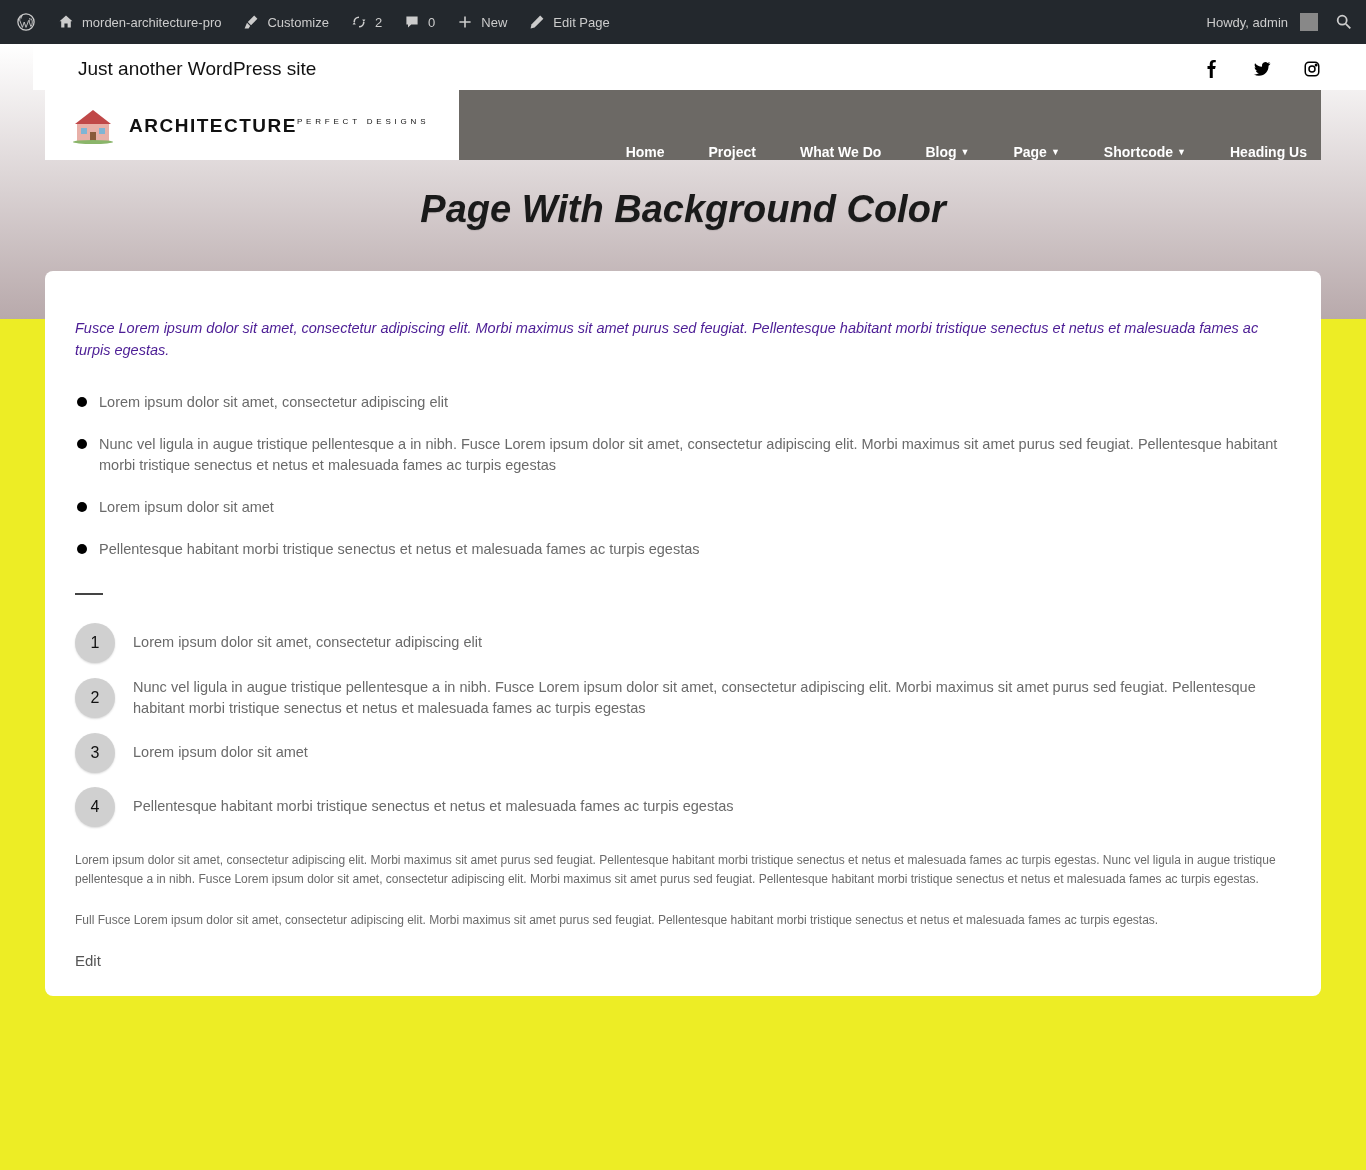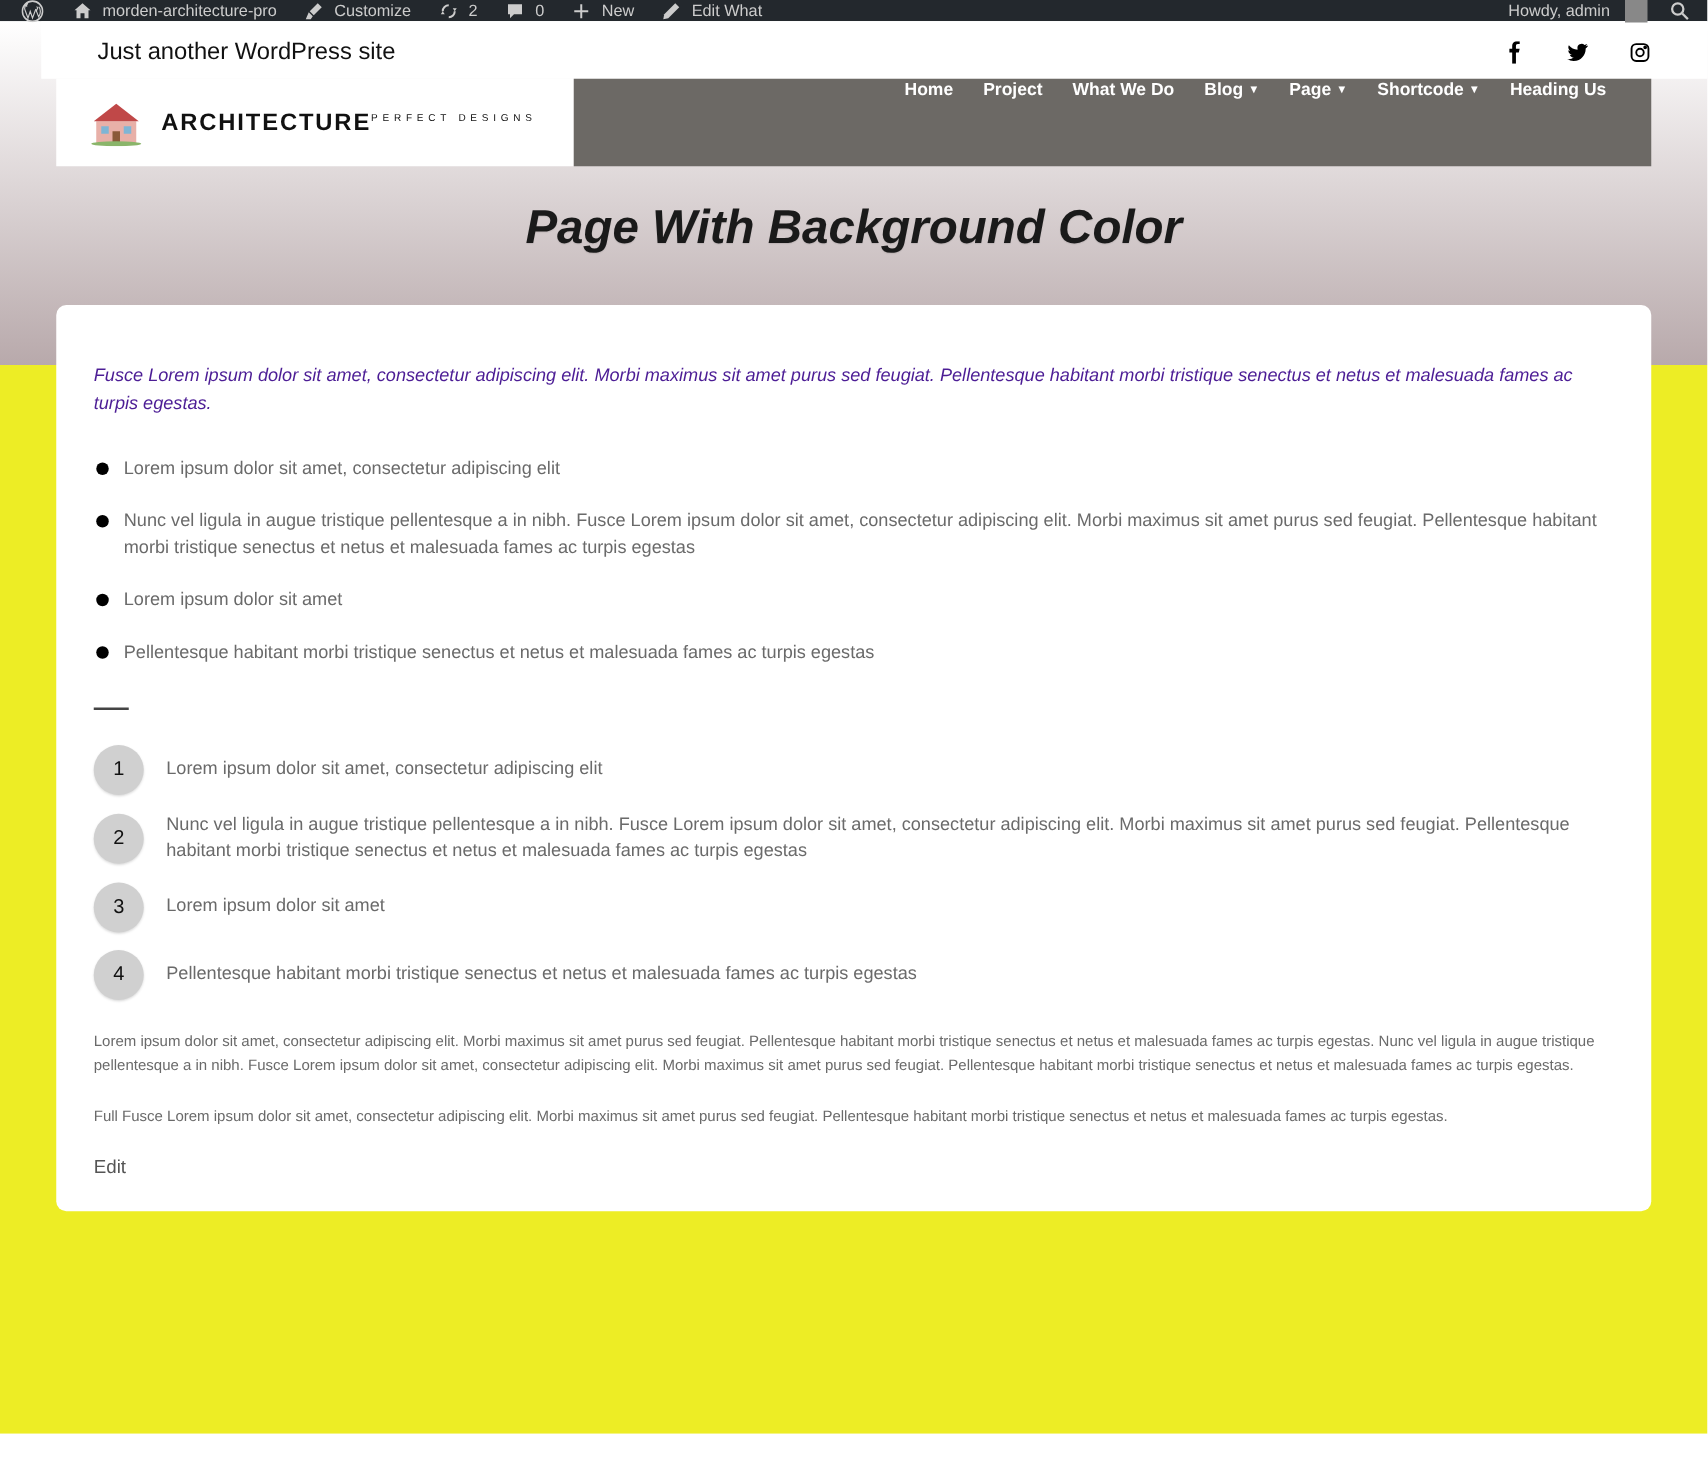--- a/index.html
+++ b/index.html
@@ -1,19 +1,19 @@
 <!DOCTYPE html>
 <html><head>
   <meta charset="utf-8">
   <style>
     * { margin: 0; padding: 0; box-sizing: border-box; }
     body { font-family: -apple-system, BlinkMacSystemFont, 'Segoe UI', Arial, sans-serif; background: #fff; width: 1366px; }
     
     
-    .admin-bar { background: #23282d; height: 17px; display: flex; align-items: center; justify-content: space-between; padding: 0 8px; font-size: 13px; color: #ccc; }
+    .admin-bar { background: #23282d; height: 44px; display: flex; align-items: center; justify-content: space-between; padding: 0 8px; font-size: 13px; color: #ccc; }
     .admin-left, .admin-right { display: flex; align-items: center; gap: 4px; }
     .admin-item { display: flex; align-items: center; gap: 6px; padding: 0 8px; height: 32px; cursor: pointer; color: #ccc; }
     .admin-icon { width: 20px; height: 20px; display: inline-flex; align-items: center; justify-content: center; }
     .admin-right .admin-avatar { width: 18px; height: 18px; background: #888; margin-left: 6px; }
     
     
     .page-wrapper { background: linear-gradient(to bottom, #fff 0px, #b8a9ab 275px, #eded25 275px, #eded25 100%); min-height: 1130px; padding-bottom: 50px; }
     
     
     .header-strip { background: #fff; display: flex; align-items: center; justify-content: space-between; padding: 14px 45px 10px; margin-left: 33px; }
@@ -21,21 +21,21 @@
     .social { display: flex; gap: 32px; }
     .social-icon { width: 18px; height: 18px; color: #000; cursor: pointer; }
     
     
     .nav-row { display: flex; padding: 0 45px; }
     .logo-box { background: #fff; padding: 16px 30px 16px 26px; display: flex; align-items: center; gap: 14px; }
     .logo-img { width: 44px; height: 38px; }
     .logo-text { display: flex; flex-direction: row; line-height: 1; }
     .logo-main { font-size: 19px; font-weight: 700; letter-spacing: 1.5px; color: #111; }
     .logo-sub { font-size: 8px; letter-spacing: 3.8px; color: #111; margin-top: 2px; }
-    .nav-menu { flex: 1; background: #6c6965; display: flex; align-items: flex-start; justify-content: flex-end; gap: 24px; padding-right: 36px; }
+    .nav-menu { flex: 1; background: #6c6965; display: flex; align-items: flex-end; justify-content: flex-end; gap: 44px; padding-right: 14px; }
     .nav-link { color: #fff; font-size: 14px; font-weight: 600; cursor: pointer; display: flex; align-items: center; gap: 4px; }
     .chev { font-size: 9px; }
     
     
     .page-title-wrap { text-align: center; padding: 28px 0 40px; font-style: italic; }
     .page-title { font-size: 38px; font-weight: 600; color: #1a1a1a; text-shadow: 0 1px 1px rgba(0,0,0,0.1); }
     
     
     .card { background: #fff; margin: 0 45px; border-radius: 8px; padding: 46px 30px 26px; }
     .intro { color: #4c1d95; font-size: 14.5px; line-height: 1.55; margin-bottom: 30px; font-style: italic; }
@@ -107,21 +107,21 @@
           </svg>
       </span>
       <span>New</span>
     </div>
     <div class="admin-item">
       <span class="admin-icon">
         <svg viewBox="0 0 20 20" width="16" height="16" fill="#ccc">
             <path d="M14 2l4 4L7 17l-5 1 1-5z"></path>
           </svg>
       </span>
-      <span>Edit What</span>
+      <span>Edit Page</span>
     </div>
   </div>
   <div class="admin-right">
     <div class="admin-item">
       <span>Howdy, admin</span>
       <span class="admin-avatar"></span>
     </div>
     <div class="admin-item" style="padding:0 4px;">
       <span class="admin-icon">
         <svg viewBox="0 0 20 20" width="18" height="18" fill="#ccc">

